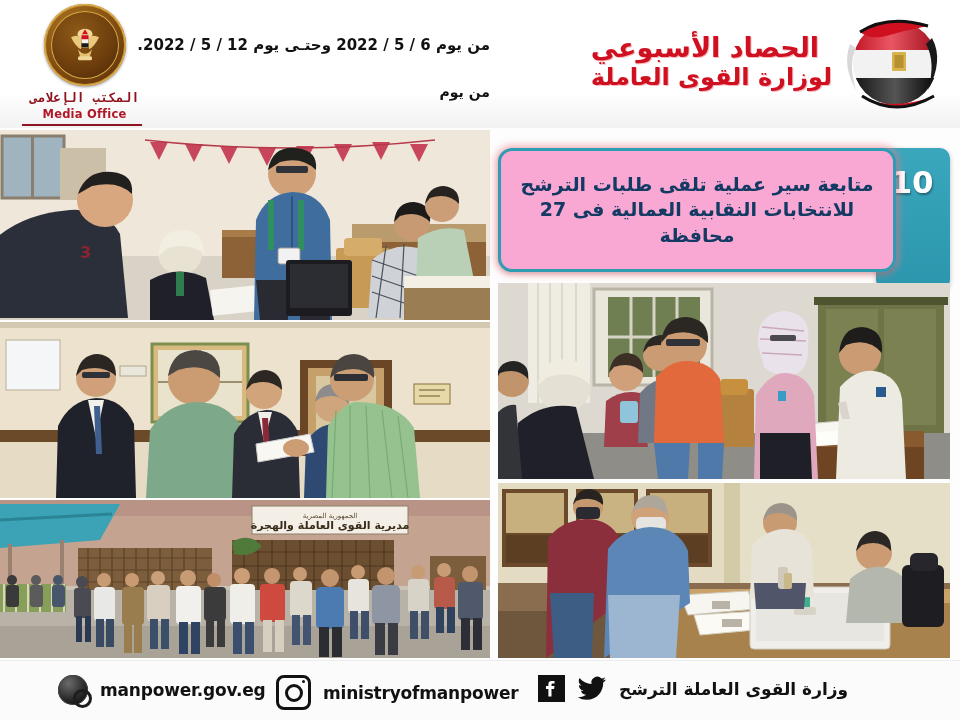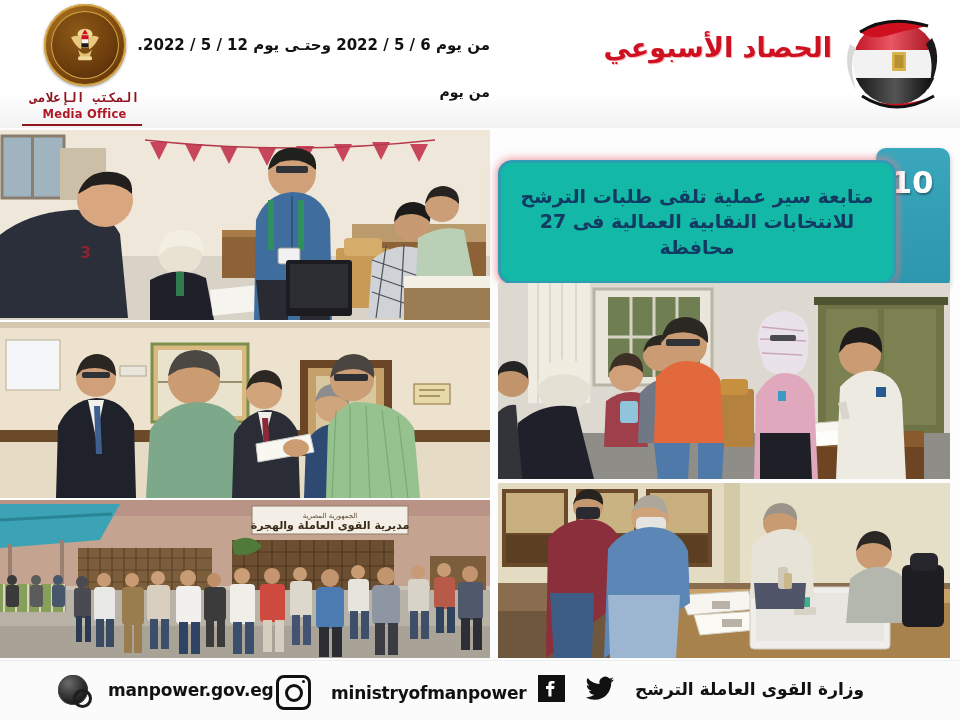--- a/index.html
+++ b/index.html
@@ -53,31 +53,31 @@
   
   .photo{position:absolute;overflow:hidden;background:#cfc9bd;}
 
   
   .title-card{position:absolute;left:498px;top:148px;width:452px;height:124px;}
   .tc-tab{position:absolute;right:0;top:0;width:74px;height:142px;border-radius:10px;
     background:linear-gradient(180deg,#3aa7bd 0%,#2b96ad 100%);
     box-shadow:0 2px 5px rgba(0,0,0,.25);}
   .tc-num{position:absolute;right:8px;top:16px;width:60px;text-align:center;color:#fff;
     font-size:31px;font-weight:bold;text-shadow:1px 2px 2px rgba(0,0,0,.35);}
-  .tc-body{position:absolute;left:0;top:12px;width:392px;height:118px;border-radius:14px;
-    background:#14b8a6;border:3px solid #2f9cb4;
+  .tc-body{position:absolute;left:0;top:0;width:392px;height:118px;border-radius:14px;
+    background:#f9a8d4;border:3px solid #2f9cb4;
     box-shadow:0 0 7px 3px rgba(236,130,140,.55), 0 2px 4px rgba(0,0,0,.18);
     display:flex;align-items:center;justify-content:flex-start;}
   .tc-text{direction:rtl;text-align:center;color:#123a63;font-weight:bold;
     font-size:19px;line-height:1.32;padding:0 12px;}
 
   
   .footer{position:absolute;left:0;top:660px;width:960px;height:60px;background:#fbfbfb;
     border-top:1px solid #ececec;}
-  .f-item{position:absolute;display:flex;align-items:center;gap:20px;top:14px;}
+  .f-item{position:absolute;display:flex;align-items:center;gap:12px;top:14px;}
   .f-label{font-size:17px;font-weight:bold;color:#111;letter-spacing:-.2px;}
   .f-label.ar{font-size:17px;direction:rtl;}
   .ico{display:inline-block;}
   .ico-globe{width:30px;height:30px;border-radius:50%;
     background:radial-gradient(circle at 35% 28%,#6b6b6b 0%,#2a2a2a 55%,#000 100%);
     position:relative;box-shadow:inset 0 0 0 1px #444;}
   .ico-globe:after{content:"";position:absolute;right:-4px;bottom:-3px;width:13px;height:13px;
     border-radius:50%;border:3px solid #1d1d1d;background:transparent;}
   .ico-ig{width:29px;height:29px;border-radius:8px;border:3px solid #111;position:relative;}
   .ico-ig:before{content:"";position:absolute;left:50%;top:50%;transform:translate(-50%,-50%);
@@ -113,20 +113,21 @@
       <div class="en-office">Media Office</div>
     </div>
     <div class="office-rule"></div>
 
     <div class="issue-wrap">
       <div class="issue-dates">من  يوم  6 / 5 / 2022   وحتـى  يوم  12 / 5 / 2022.</div>
     </div>
 
     <div class="brand">
       <div class="brand-l1">الحصاد الأسبوعي</div>
+      <div class="brand-l2">لوزارة القوى العاملة</div>
     </div>
     <div class="brand-sub">من  يوم</div>
 
     <svg class="flag-globe" viewBox="0 0 118 118">
       <defs>
         <clipPath id="sph">
             <circle cx="59" cy="59" r="42"></circle>
           </clipPath>
         <linearGradient id="gR" x1="0" y1="0" x2="1" y2="0">
           <stop offset="0" stop-color="#c01020"></stop>

